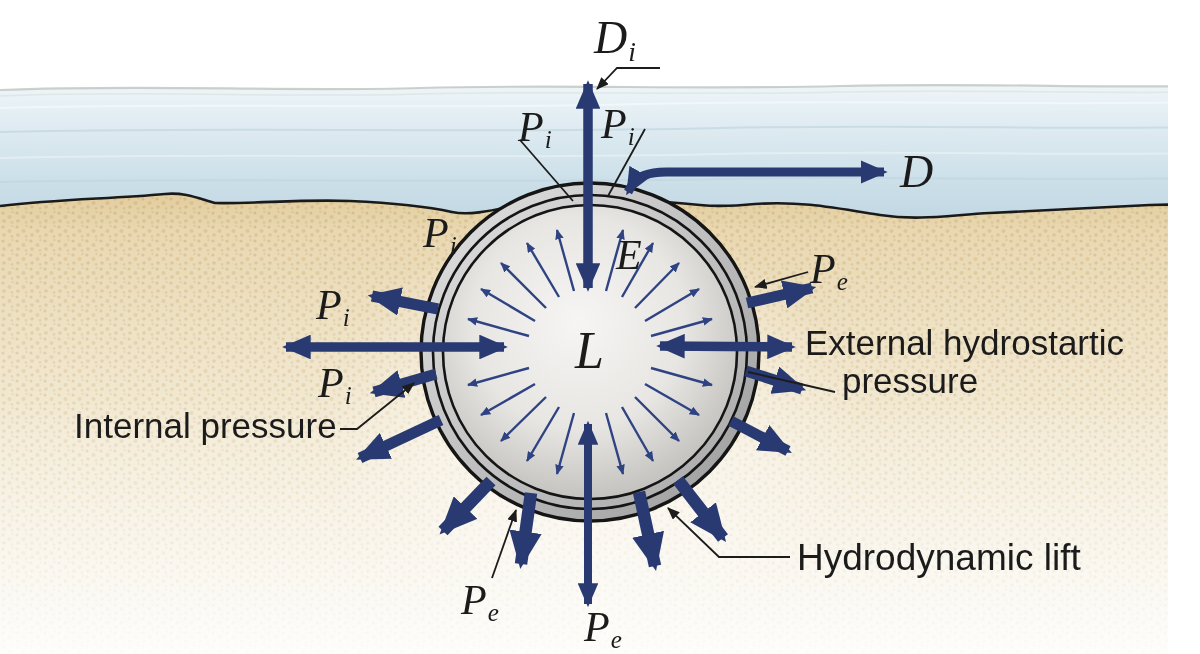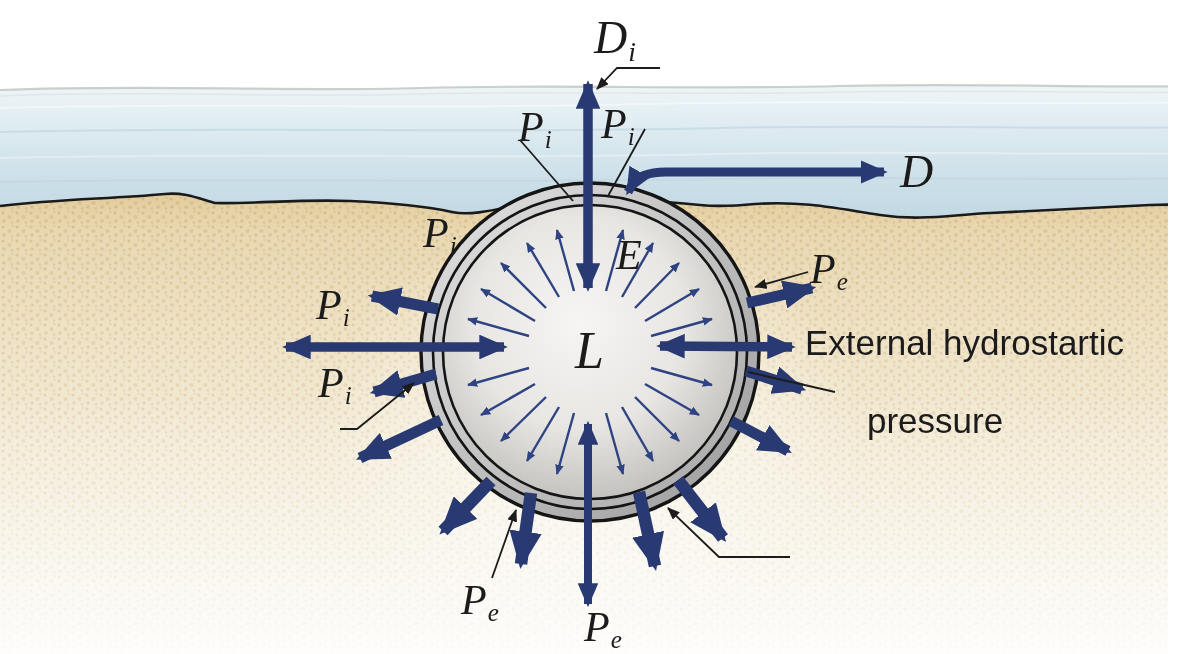--- a/index.html
+++ b/index.html
@@ -160,26 +160,28 @@
 </svg>
 
 <div class="lbl sym" style="left:594px;top:12px;font-size:46px;"><span>D</span><sub>i</sub></div>
 
 <div class="lbl sym" style="left:518px;top:104px;font-size:42px;"><span>P</span><sub>i</sub></div>
 <div class="lbl sym" style="left:601px;top:101px;font-size:42px;"><span>P</span><sub>i</sub></div>
 <div class="lbl sym" style="left:423px;top:210px;font-size:42px;"><span>P</span><sub>i</sub></div>
 <div class="lbl sym" style="left:316px;top:282px;font-size:42px;"><span>P</span><sub>i</sub></div>
 <div class="lbl sym" style="left:318px;top:360px;font-size:42px;"><span>P</span><sub>i</sub></div>
 
+<div class="lbl word" style="left:74px;top:406px;font-size:35px;">Internal pressure</div>
 
 <div class="lbl sym" style="left:616px;top:232px;font-size:42px;">E</div>
 <div class="lbl sym" style="left:575px;top:322px;font-size:52px;">L</div>
 <div class="lbl sym" style="left:900px;top:146px;font-size:46px;">D</div>
 
 <div class="lbl sym" style="left:810px;top:246px;font-size:42px;"><span>P</span><sub>e</sub></div>
 <div class="lbl word" style="left:805px;top:323px;font-size:35px;">External hydrostartic</div>
-<div class="lbl word" style="left:867px;top:361px;font-size:35px;margin-top:40px;">pressure</div>
+<div class="lbl word" style="left:842px;top:361px;font-size:35px;">pressure</div>
 
+<div class="lbl word" style="left:797px;top:537px;font-size:37px;">Hydrodynamic lift</div>
 
 <div class="lbl sym" style="left:461px;top:577px;font-size:42px;"><span>P</span><sub>e</sub></div>
 <div class="lbl sym" style="left:584px;top:604px;font-size:42px;"><span>P</span><sub>e</sub></div>
 
 </div>
 
 </body></html>

